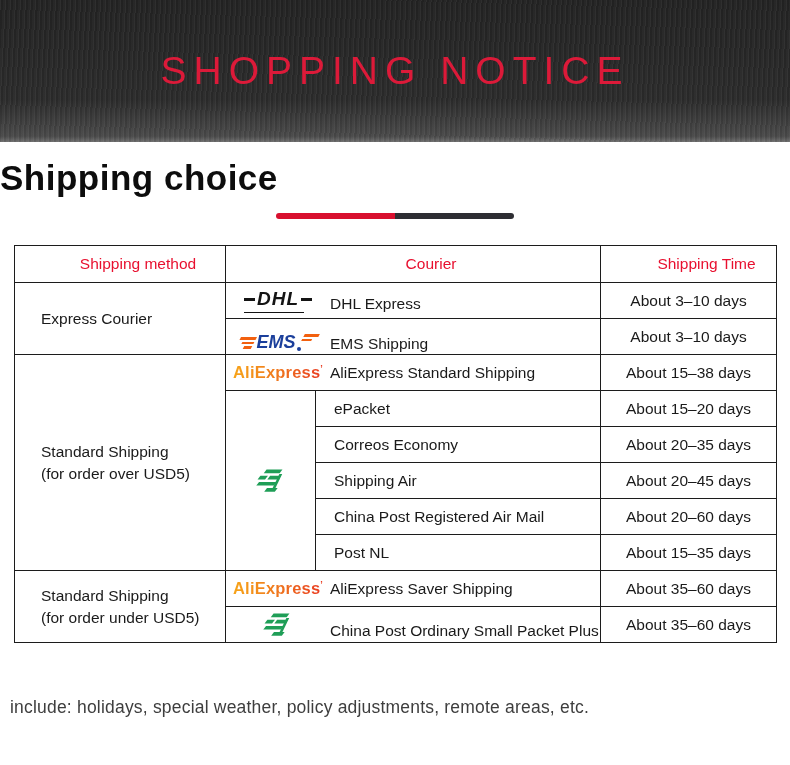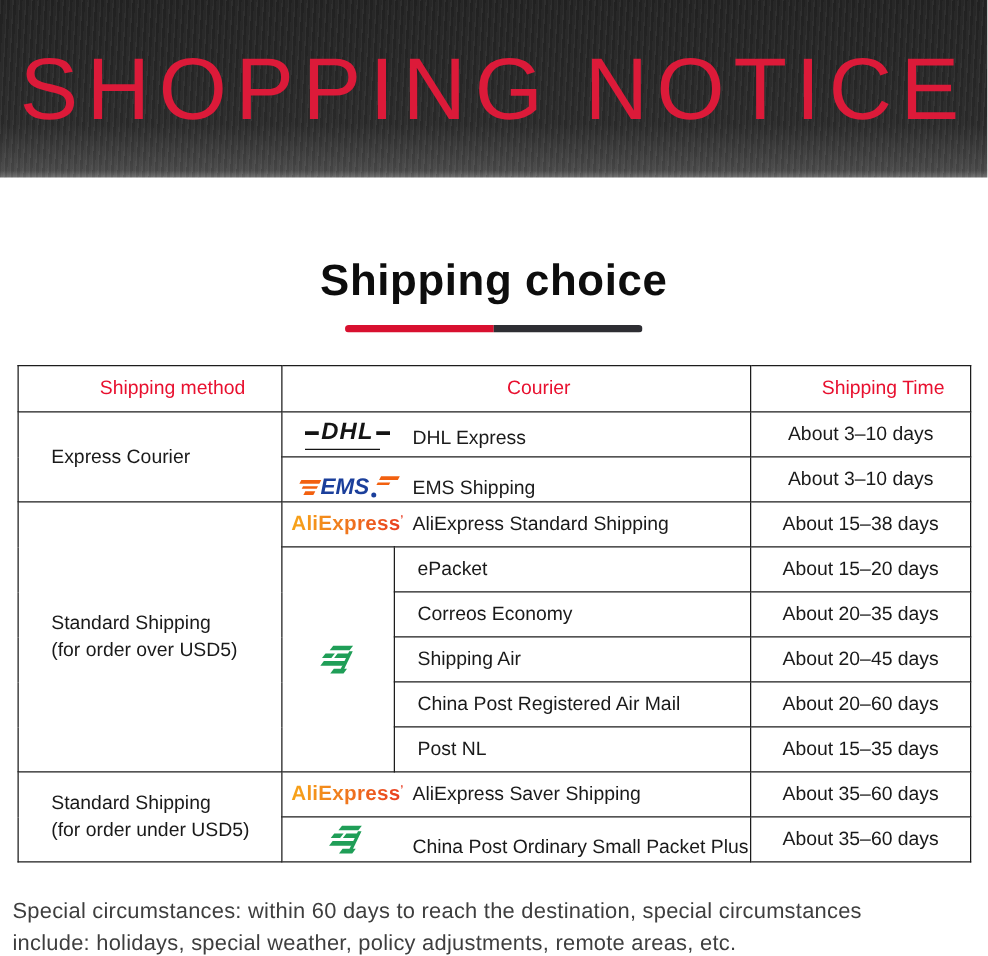--- a/index.html
+++ b/index.html
@@ -8,26 +8,26 @@
 
   
   .banner {
     width: 790px; height: 142px;
     background:
       repeating-linear-gradient(93deg, rgba(255,255,255,0.05) 0 1px, rgba(0,0,0,0.06) 1px 3px, rgba(255,255,255,0.02) 3px 5px),
       linear-gradient(180deg, #232323 0%, #2b2b2b 70%, #4a4a4a 96%, #6e6e6e 100%);
     display:flex; align-items:center; justify-content:center;
   }
   .banner-title {
-    color:#dc1a39; font-size:70px; font-weight:300; letter-spacing:7px; white-space:nowrap;
+    color:#dc1a39; font-size:39px; font-weight:300; letter-spacing:7px; white-space:nowrap;
   }
 
   
   .section-title {
-    margin-top:63px; text-align:center;
+    margin-top:16px; text-align:left;
     font-size:35px; font-weight:700; color:#0d0d0d; letter-spacing:0.5px;
   }
   .accent-bar {
     width:238px; height:6px; margin:15px auto 0; border-radius:3px; overflow:hidden; display:flex;
   }
   .accent-bar .half-red { width:50%; height:100%; background:#d8102f; }
   .accent-bar .half-dark { width:50%; height:100%; background:#2e2e33; }
 
   
   table.shipping {
@@ -238,15 +238,15 @@
         </span>
         <span>China Post Ordinary Small Packet Plus</span>
       </div>
     </td>
     <td class="time">About 35–60 days</td>
   </tr>
 </tbody>
   </table>
 
 <div class="footer-note">
-  <span>Special circumstances: within 60 days to reach the destination, special circumstances</span><br>
+  <br>
   <span>include: holidays, special weather, policy adjustments, remote areas, etc.</span>
 </div>
 
 </body></html>

